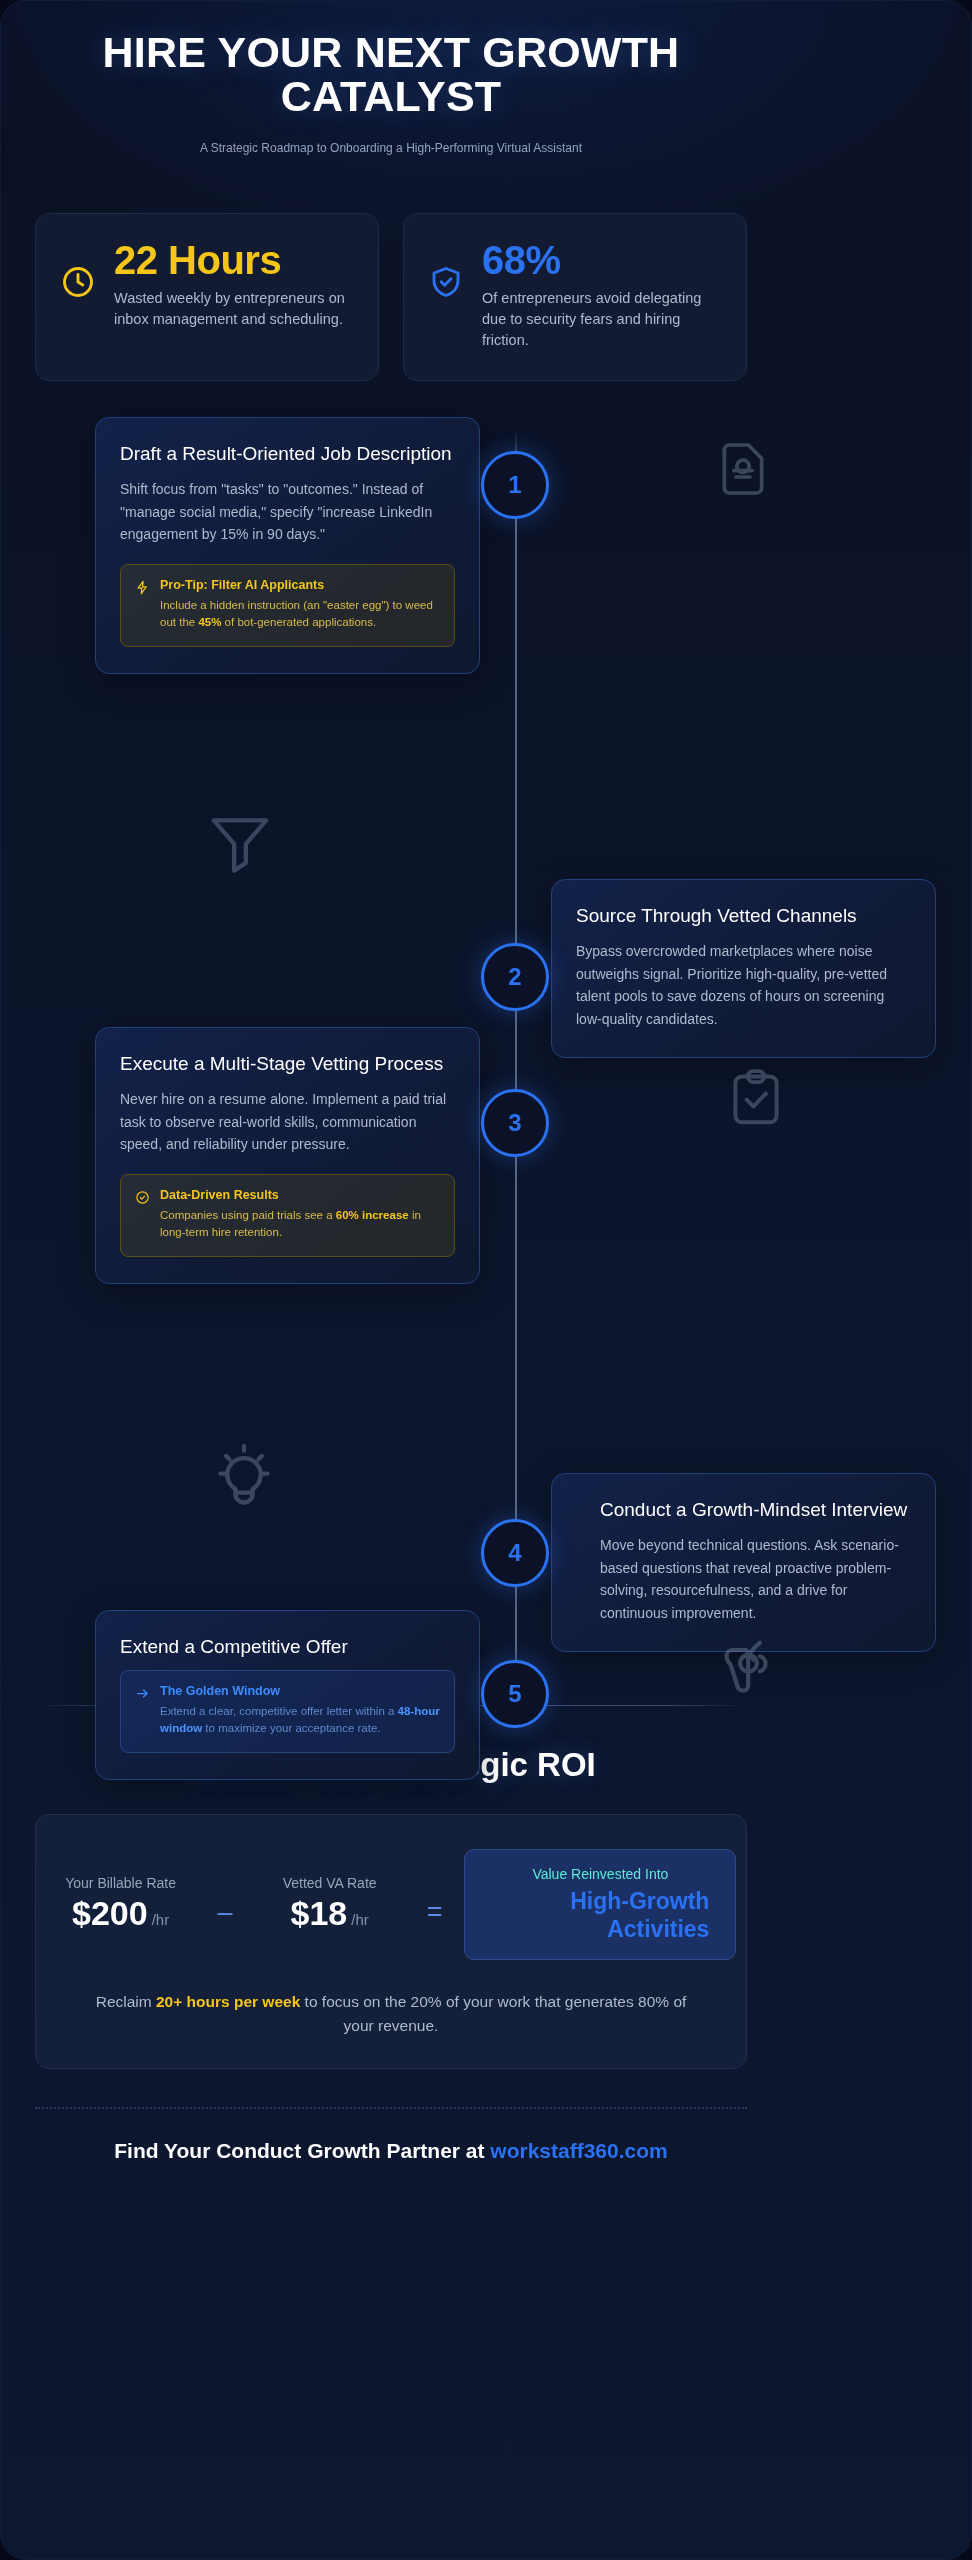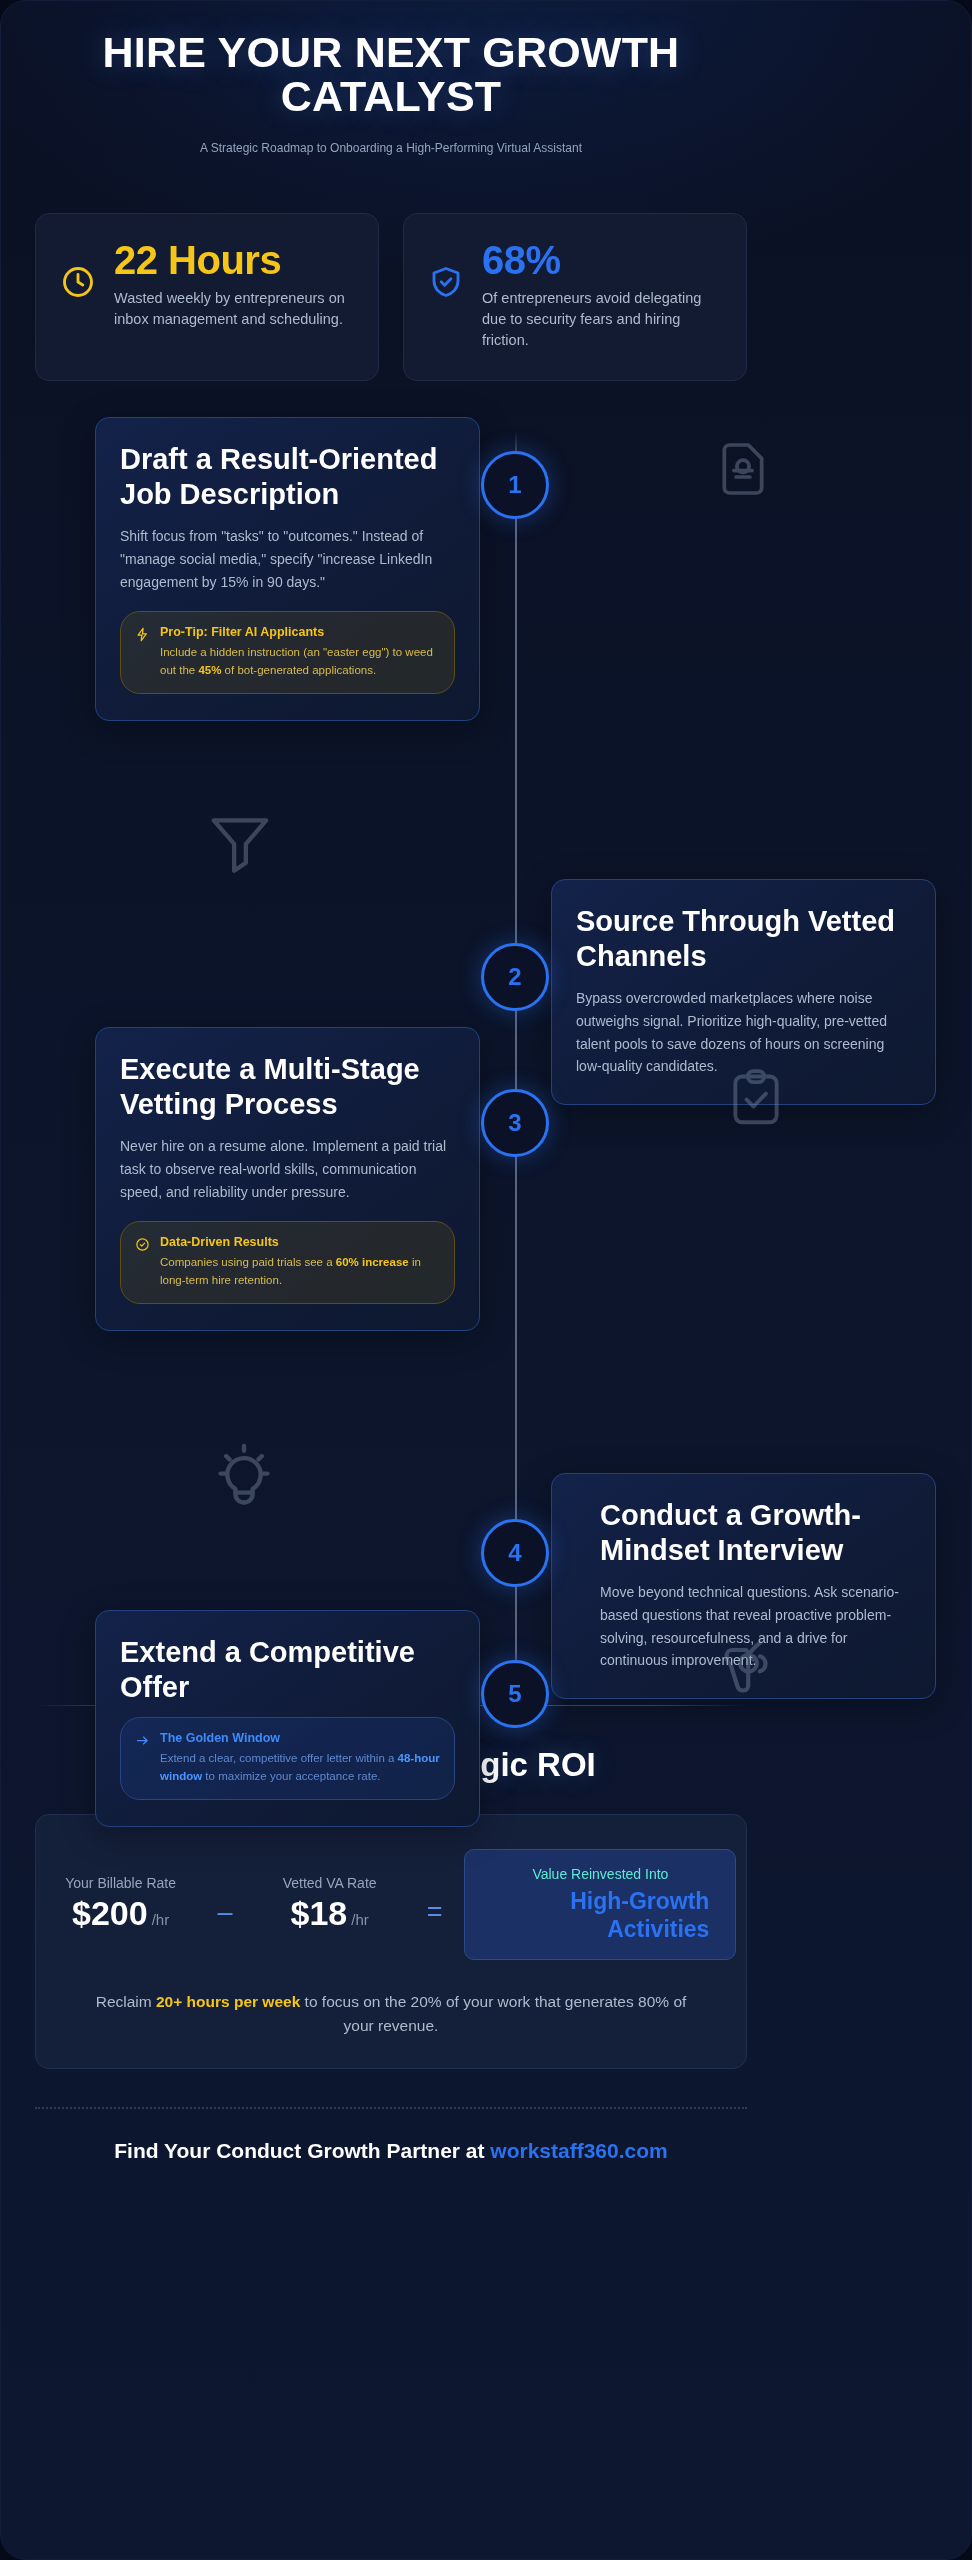--- a/index.html
+++ b/index.html
@@ -66,25 +66,25 @@
   }
   .card {
     position:absolute; width:385px; border-radius:14px;
     border:1px solid #22427e;
     background:linear-gradient(145deg, #13224a 0%, #101b38 58%, #0e1830 100%);
     padding:24px 24px 26px 24px;
     box-shadow:0 8px 34px rgba(0,0,0,0.32);
   }
   .card.left  { left:60px; }
   .card.right { left:516px; }
-  .card-title { font-size:29px; font-weight:700; color:#ffffff; line-height:1.22; }
+  .card-title { font-size:19px; font-weight:400; color:#ffffff; line-height:1.22; }
   .card-text  { margin-top:13px; font-size:14px; line-height:1.62; color:#aebacd; }
 
   .callout {
-    margin-top:18px; border-radius:20px; padding:13px 14px 14px 14px;
+    margin-top:18px; border-radius:8px; padding:13px 14px 14px 14px;
     display:flex; gap:10px; align-items:flex-start;
   }
   .callout.amber { background:rgba(120,98,14,0.20); border:1px solid #5d4f14; }
   .callout.blue  { background:rgba(30,76,170,0.20); border:1px solid #28457f;margin-top:12px; }
   .callout-ico { flex:0 0 auto; margin-top:2px; }
   .callout-head { font-size:12.5px; font-weight:700; line-height:1.2; }
   .callout-body { margin-top:4px; font-size:11.5px; line-height:1.52; }
   .callout.amber .callout-head { color:#f5c518; }
   .callout.amber .callout-body { color:#d8bb4c; }
   .callout.blue  .callout-head { color:#3d8bfd; }

